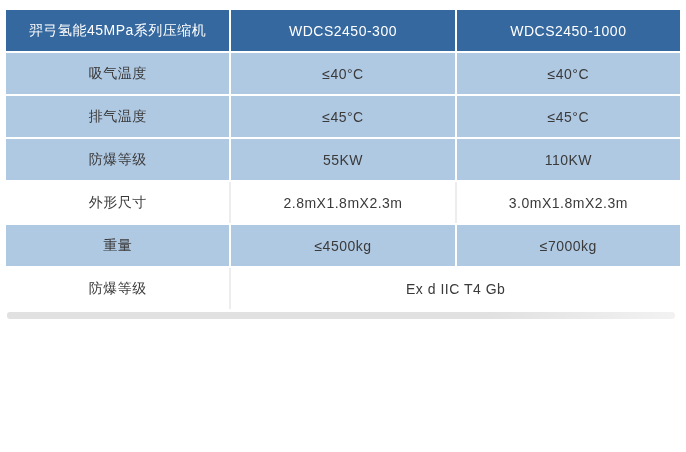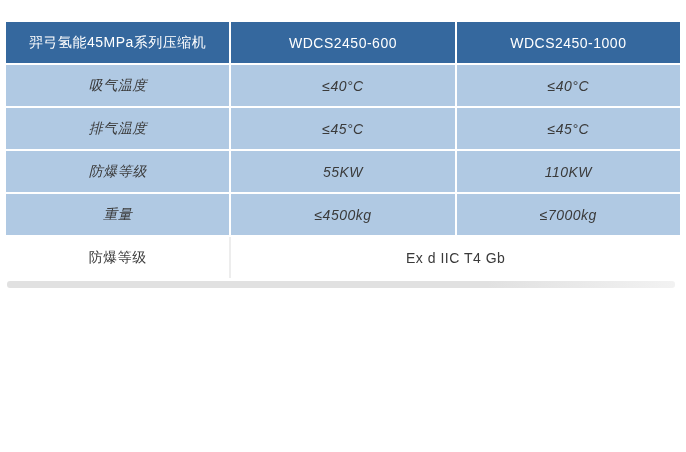--- a/index.html
+++ b/index.html
@@ -6,21 +6,21 @@
     margin: 0;
     padding: 0;
     background: #ffffff;
     font-family: "Liberation Sans", "DejaVu Sans", sans-serif;
   }
   .page {
     width: 686px;
     height: 452px;
     background: var(--page-bg, #ffffff);
     box-sizing: border-box;
-    padding: 20px 4px 0 4px;
+    padding: 8px 4px 0 4px;
     overflow: hidden;
   }
   table.spec-table {
     border-collapse: separate;
     border-spacing: 2px;
     width: 678px;
     table-layout: fixed;
     background: var(--page-bg, #ffffff);
   }
   table.spec-table th,
@@ -35,21 +35,20 @@
     white-space: nowrap;
   }
   table.spec-table thead th {
     background: var(--header-bg, #35689e);
     color: var(--header-text, #ffffff);
     font-weight: 400;
   }
   tr.shaded td {
     background: var(--row-alt-bg, #b0c9e3);
     color: var(--body-text, #3a3a3a);
-    font-style: italic;
   }
   tr.plain td {
     background: var(--row-bg, #ffffff);
     color: var(--body-text, #3a3a3a);
   }
   
   tr.plain td:not(:first-child) {
     box-shadow: -2px 0 0 0 var(--divider-faint, #ededed);
   }
   .bottom-shadow {
@@ -64,40 +63,45 @@
   }
 </style>
 </head>
 <body>
 
 <div class="page">
   <table class="spec-table">
     <thead>
       <tr>
         <th>羿弓氢能45MPa系列压缩机</th>
-        <th>WDCS2450-600</th>
+        <th>WDCS2450-300</th>
         <th>WDCS2450-1000</th>
       </tr>
     </thead>
     <tbody id="table-body">
         <tr class="shaded">
           <td>吸气温度</td>
           <td>≤40°C</td>
           <td>≤40°C</td>
         </tr>
         <tr class="shaded">
           <td>排气温度</td>
           <td>≤45°C</td>
           <td>≤45°C</td>
         </tr>
         <tr class="shaded">
           <td>防爆等级</td>
           <td>55KW</td>
           <td>110KW</td>
         </tr>
+        <tr class="plain">
+          <td>外形尺寸</td>
+          <td>2.8mX1.8mX2.3m</td>
+          <td>3.0mX1.8mX2.3m</td>
+        </tr>
         <tr class="shaded">
           <td>重量</td>
           <td>≤4500kg</td>
           <td>≤7000kg</td>
         </tr>
         <tr class="plain">
           <td>防爆等级</td>
           <td colspan="2">Ex d IIC T4 Gb</td>
         </tr>
       </tbody>

